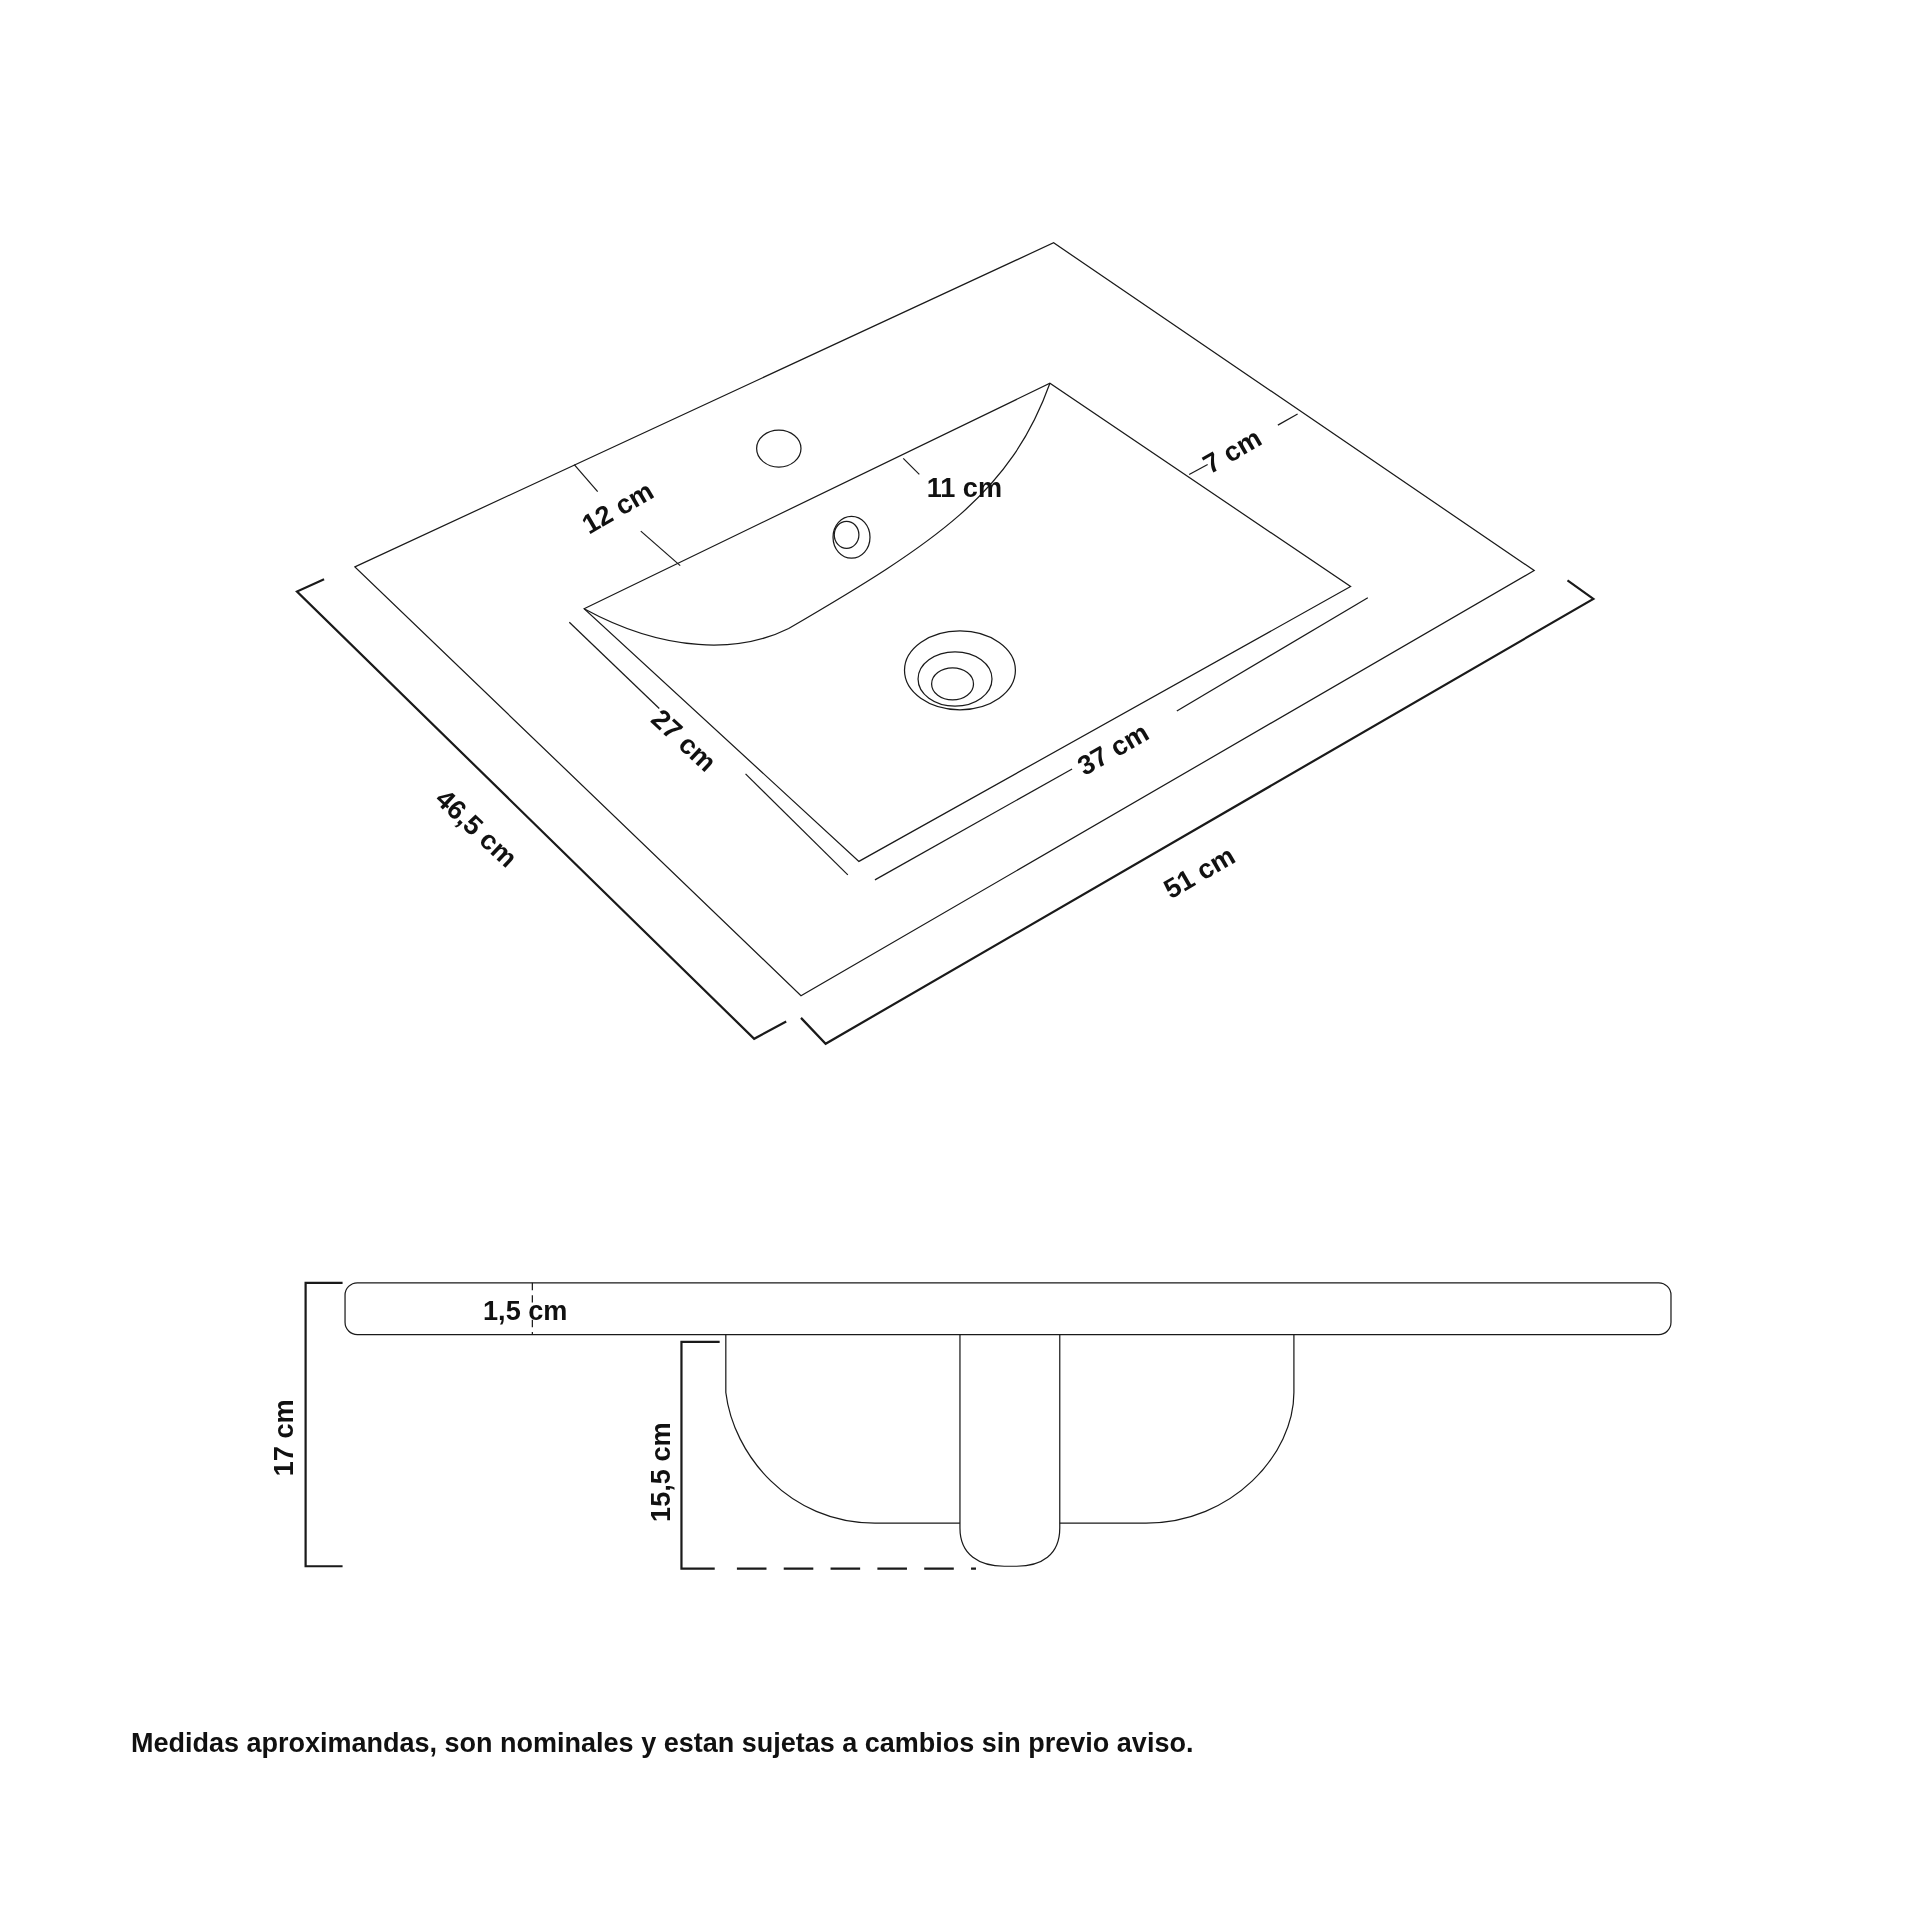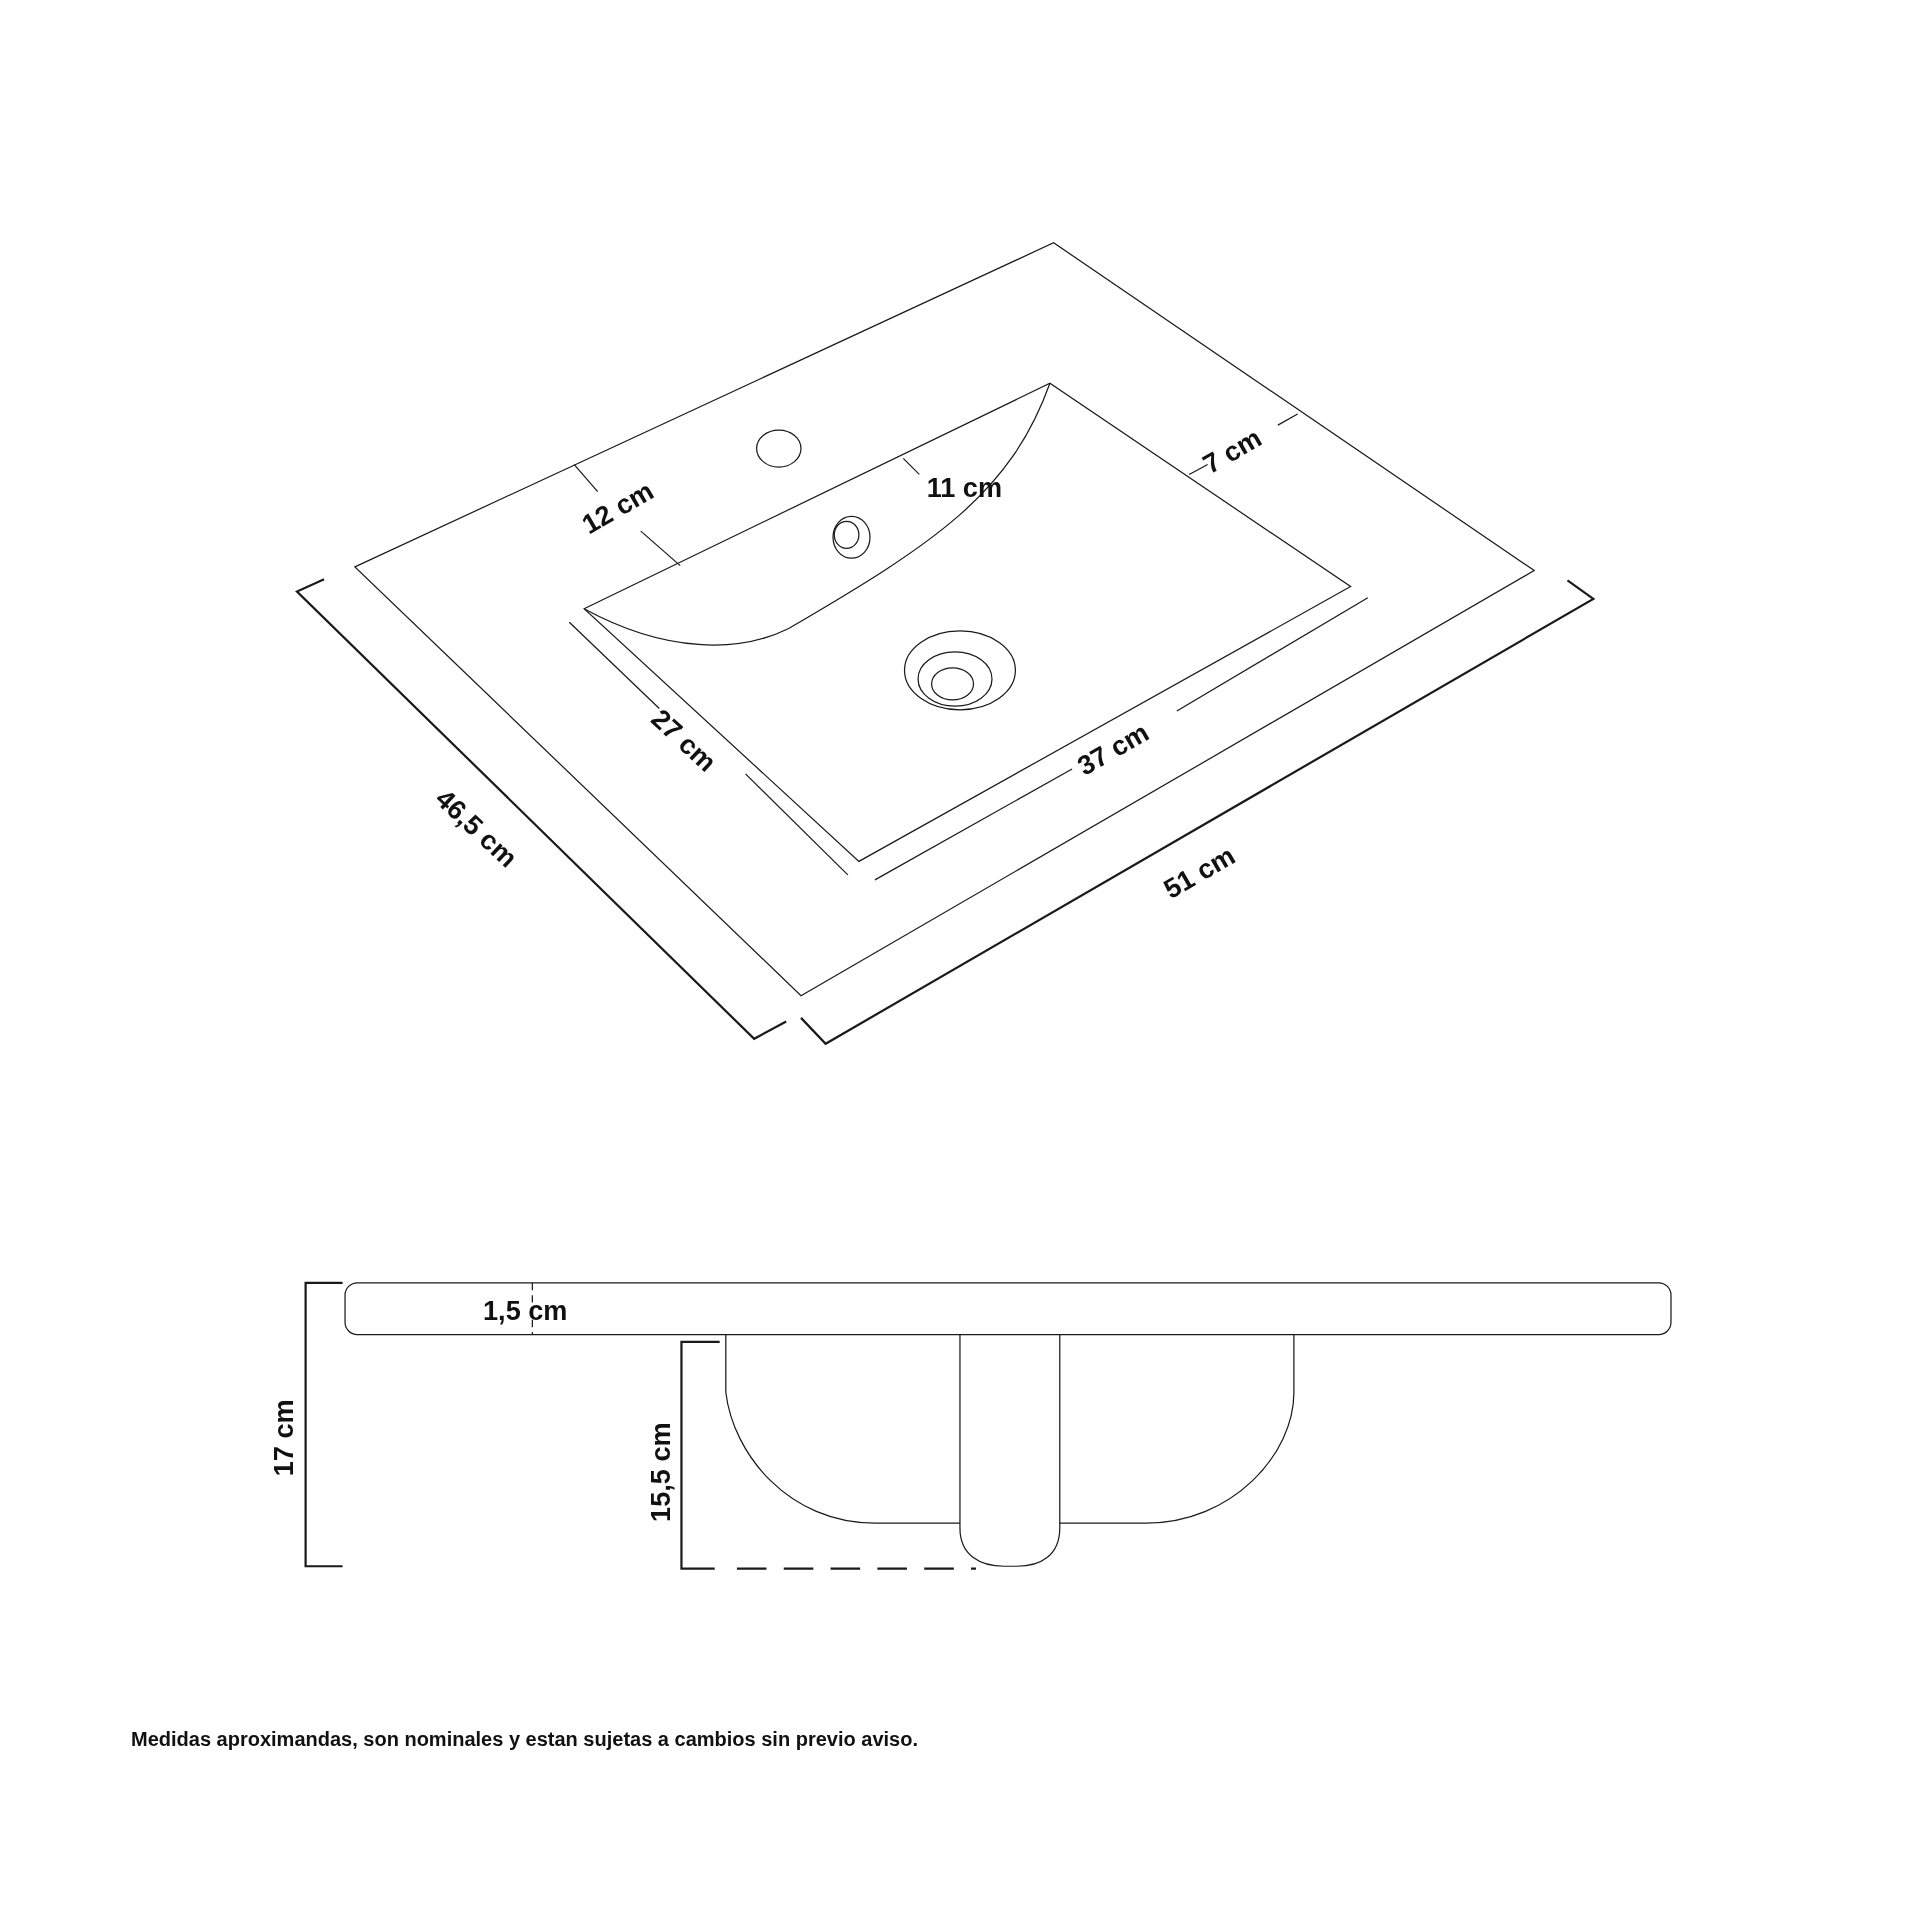--- a/index.html
+++ b/index.html
@@ -2,21 +2,21 @@
 <html><head>
 <meta charset="utf-8">
 <style>
   html, body { margin:0; padding:0; background:#ffffff; }
   body { width:1931px; height:1931px; position:relative; overflow:hidden; }
   svg { position:absolute; left:0; top:0; }
   .ln { stroke:#1a1a1a; stroke-width:1; fill:none; }
   .lnb { stroke:#1a1a1a; stroke-width:1.8; fill:none; }
   .lbl { font-family:"Liberation Sans", sans-serif; font-weight:bold; font-size:22px; fill:#111; }
   .footer { position:absolute; left:131px; top:1728px;
-    font-family:"Liberation Sans", sans-serif; font-weight:bold; font-size:20px; color:#111; }
+    font-family:"Liberation Sans", sans-serif; font-weight:bold; font-size:27px; color:#111; }
 </style>
 </head>
 <body>
 
 <svg width="1931" height="1931" viewBox="0 0 1567 1567" xmlns="http://www.w3.org/2000/svg">
 
   <g>
 
     <polygon class="ln" points="288,460 855,197 1245,463 650,808"></polygon>
 

